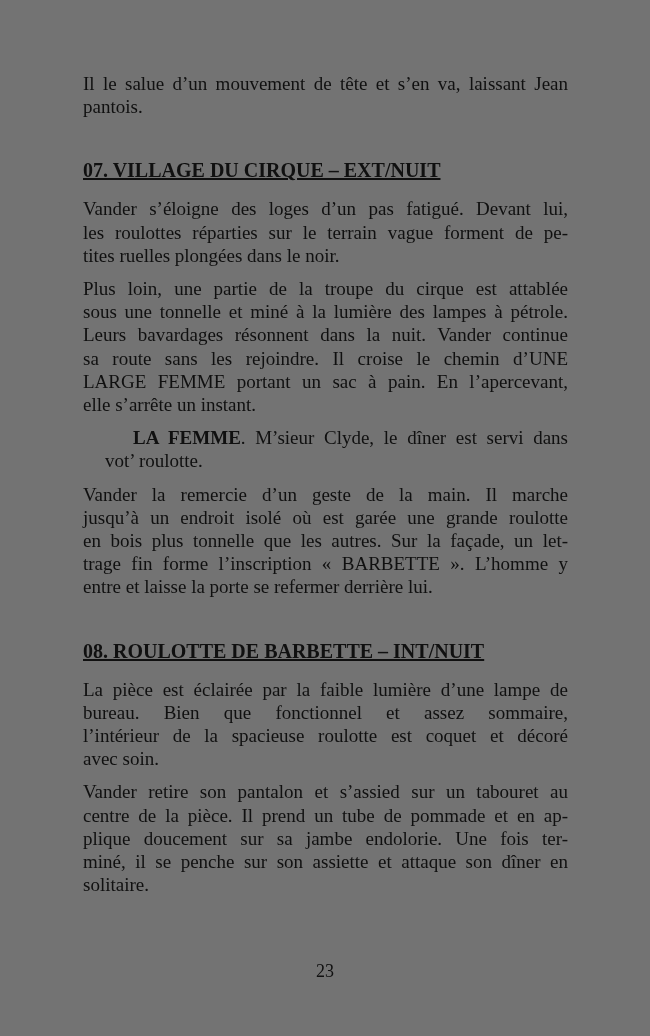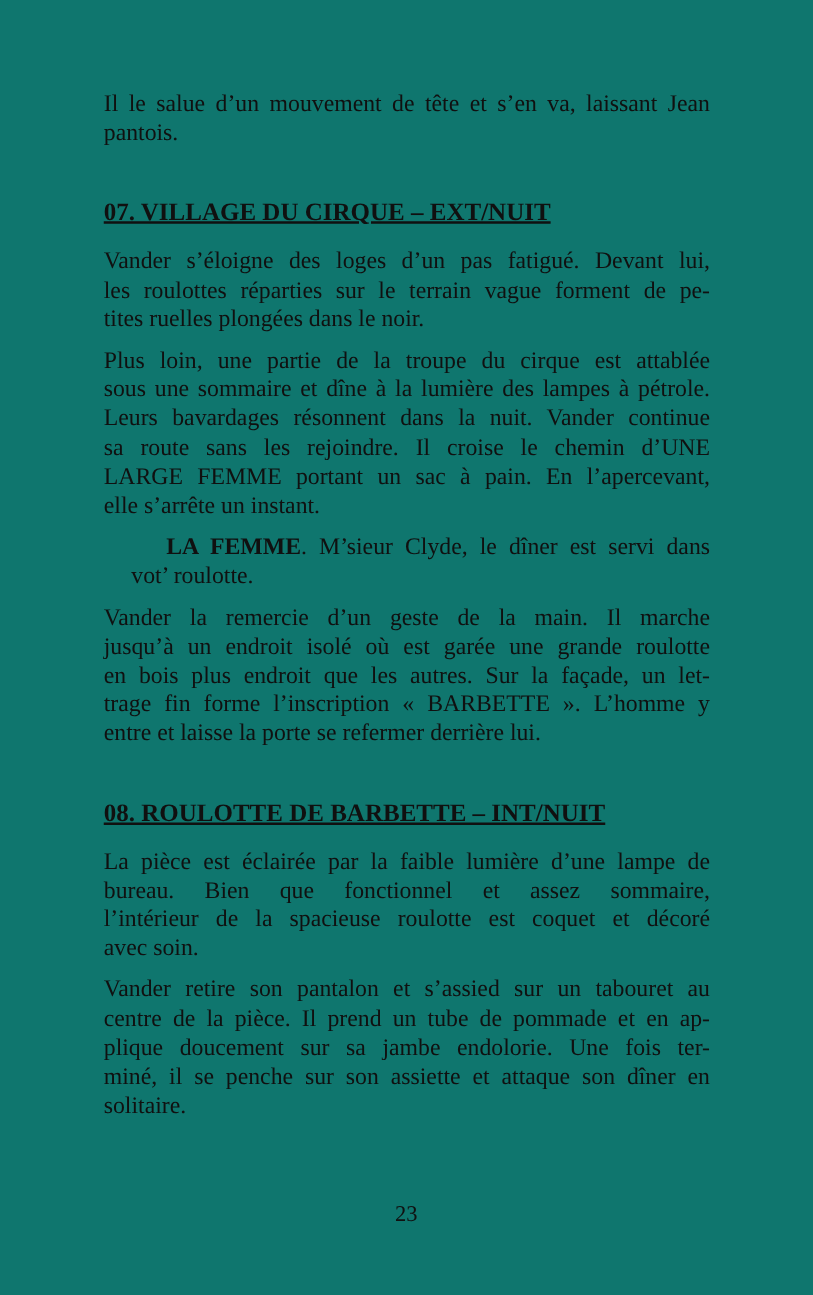--- a/index.html
+++ b/index.html
@@ -4,21 +4,21 @@
 <style>
   html, body {
     margin: 0;
     padding: 0;
     background: #ffffff;
   }
   .page {
     position: relative;
     width: 650px;
     height: 1036px;
-    background: #0f766e;
+    background: #737373;
     color: #101010;
     font-family: "Liberation Serif", "DejaVu Serif", serif;
     overflow: hidden;
   }
   .text-column {
     position: absolute;
     left: 83px;
     top: 72px;
     width: 485px;
     font-size: 19px;
@@ -76,34 +76,34 @@
         <div class="ln last">pantois.</div>
       </div>
       <div class="heading">07. VILLAGE DU CIRQUE – EXT/NUIT</div>
       <div class="para">
         <div class="ln">Vander s’éloigne des loges d’un pas fatigué. Devant lui,</div>
         <div class="ln">les roulottes réparties sur le terrain vague forment de pe-</div>
         <div class="ln last">tites ruelles plongées dans le noir.</div>
       </div>
       <div class="para">
         <div class="ln">Plus loin, une partie de la troupe du cirque est attablée</div>
-        <div class="ln">sous une sommaire et dîne à la lumière des lampes à pétrole.</div>
+        <div class="ln">sous une tonnelle et miné à la lumière des lampes à pétrole.</div>
         <div class="ln">Leurs bavardages résonnent dans la nuit. Vander continue</div>
         <div class="ln">sa route sans les rejoindre. Il croise le chemin d’UNE</div>
         <div class="ln">LARGE FEMME portant un sac à pain. En l’apercevant,</div>
         <div class="ln last">elle s’arrête un instant.</div>
       </div>
       <div class="para dialogue">
         <div class="ln first-dlg"><b>LA FEMME</b>. M’sieur Clyde, le dîner est servi dans</div>
         <div class="ln last">vot’ roulotte.</div>
       </div>
       <div class="para">
         <div class="ln">Vander la remercie d’un geste de la main. Il marche</div>
         <div class="ln">jusqu’à un endroit isolé où est garée une grande roulotte</div>
-        <div class="ln">en bois plus endroit que les autres. Sur la façade, un let-</div>
+        <div class="ln">en bois plus tonnelle que les autres. Sur la façade, un let-</div>
         <div class="ln">trage fin forme l’inscription « BARBETTE ». L’homme y</div>
         <div class="ln last">entre et laisse la porte se refermer derrière lui.</div>
       </div>
       <div class="heading">08. ROULOTTE DE BARBETTE – INT/NUIT</div>
       <div class="para">
         <div class="ln">La pièce est éclairée par la faible lumière d’une lampe de</div>
         <div class="ln">bureau. Bien que fonctionnel et assez sommaire,</div>
         <div class="ln">l’intérieur de la spacieuse roulotte est coquet et décoré</div>
         <div class="ln last">avec soin.</div>
       </div>

